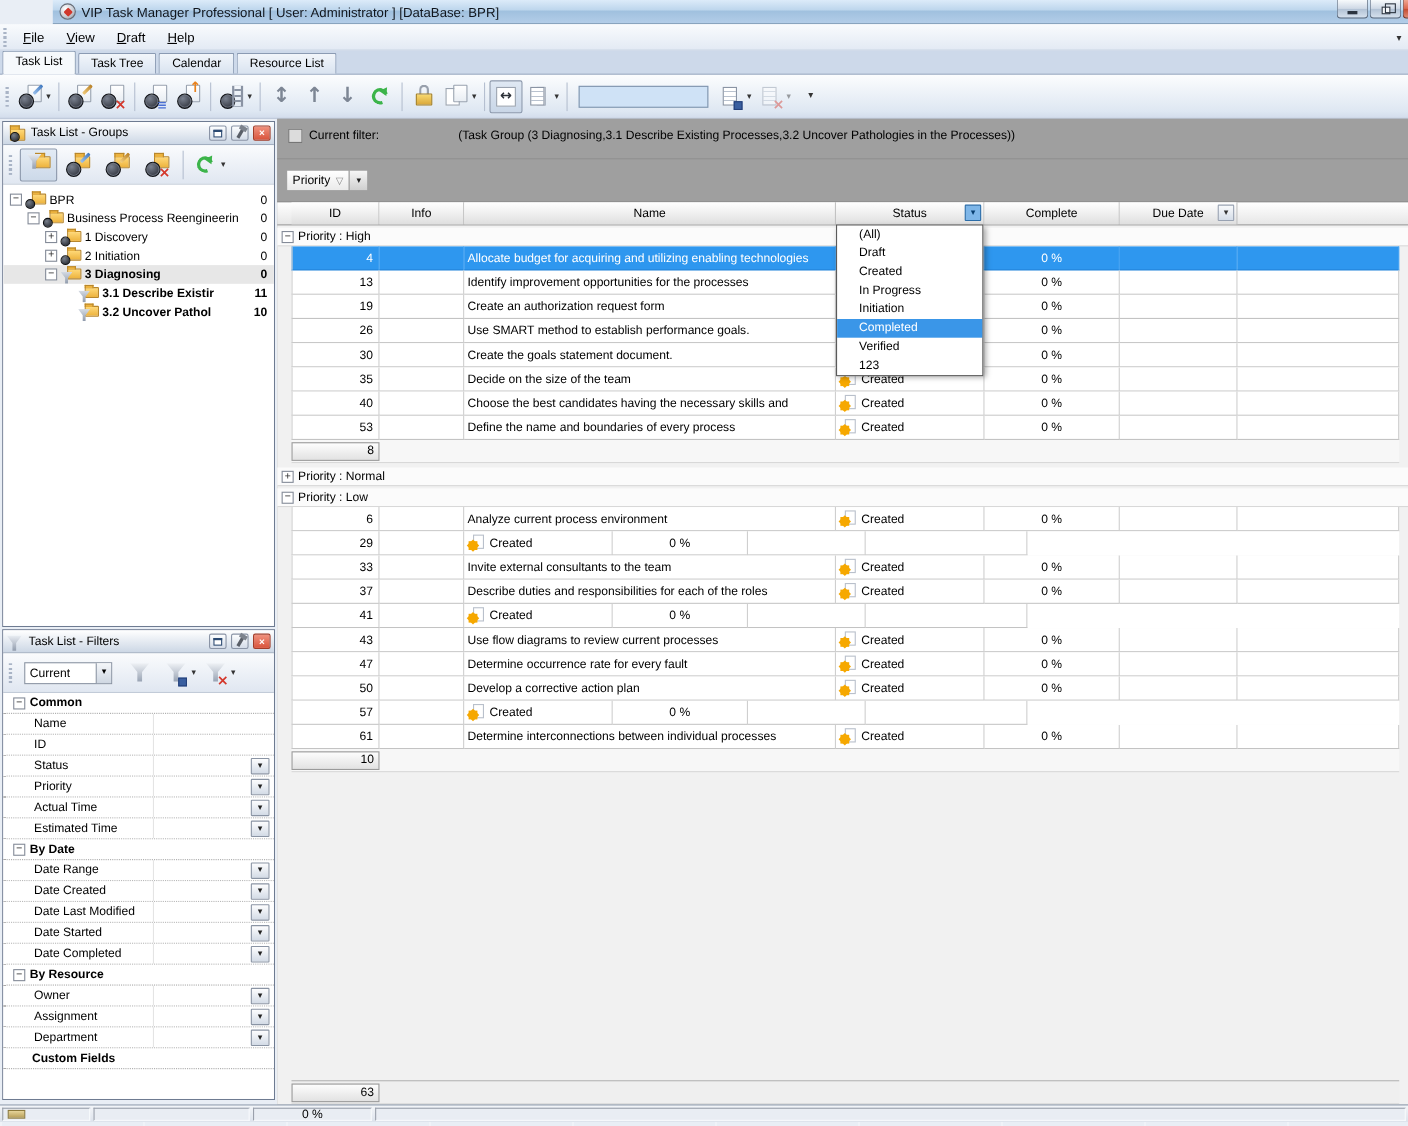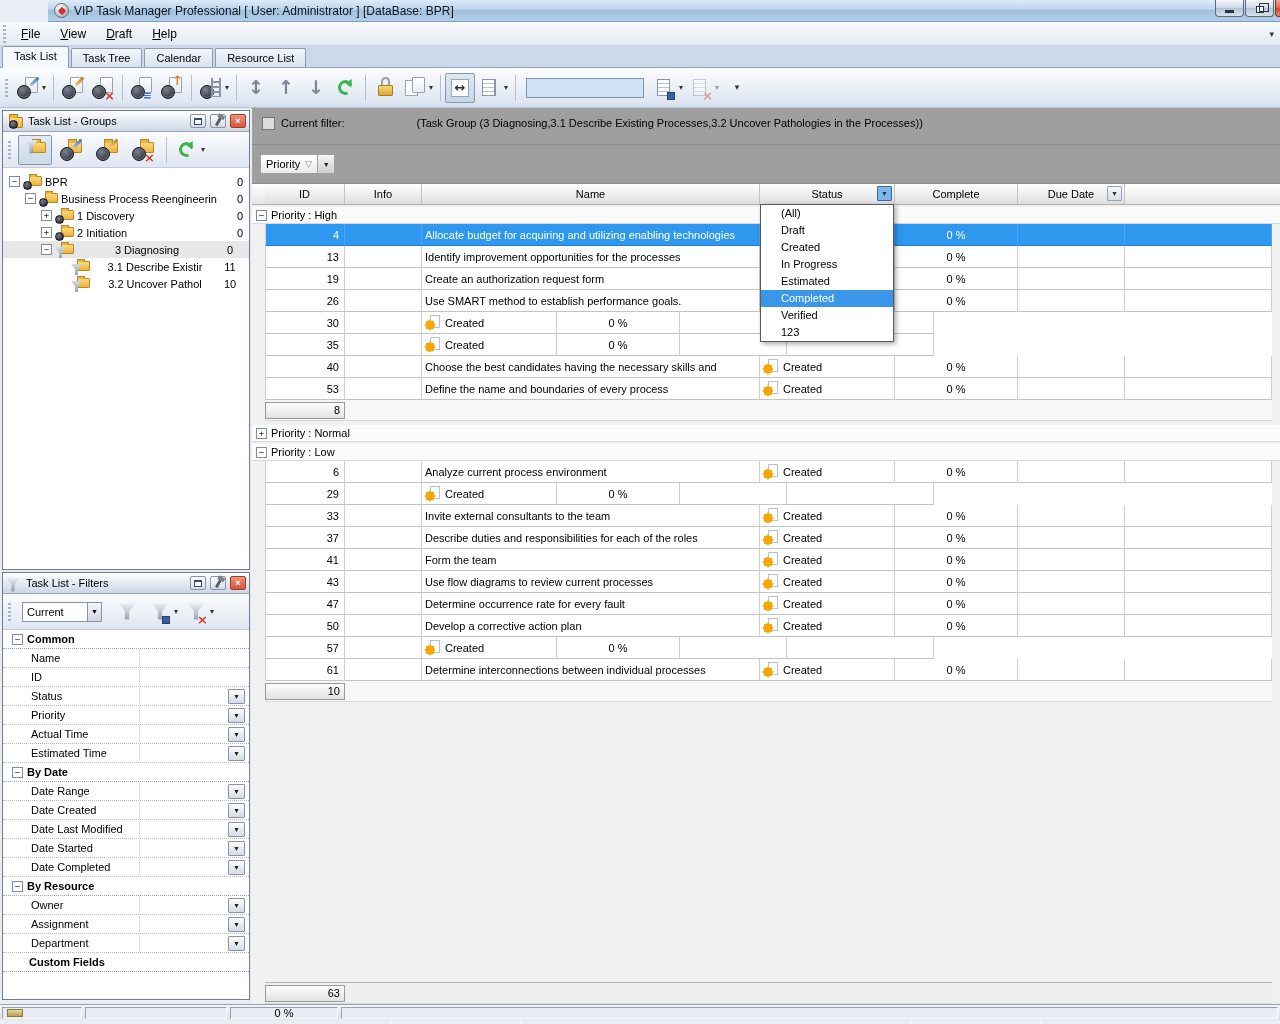--- a/index.html
+++ b/index.html
@@ -104,21 +104,21 @@
   .tindent{flex:none;}
   .ti{position:relative;width:19px;height:15px;flex:none;margin-left:3px;}
   .ti .fold{position:absolute;right:0;top:2px;width:13px;height:10px;background:linear-gradient(#ffd978,#edb33e);border:1px solid #b8872c;border-radius:1px;}
   .ti .fold::before{content:"";position:absolute;left:-1px;top:-3px;width:6px;height:2px;background:#edb33e;border:1px solid #b8872c;border-bottom:none;}
   .ti .clkm{position:absolute;left:0;bottom:-1px;width:9px;height:9px;border-radius:50%;border:1px solid #0e1013;
     background:radial-gradient(circle at 35% 30%,#777e8a,#1e2128);}
   .ti .funm{position:absolute;left:0;bottom:-1px;width:11px;height:11px;background:linear-gradient(#d6dce4,#8f9aab);
     clip-path:polygon(0 0,100% 0,62% 50%,62% 100%,38% 100%,38% 50%);}
   .tlabel{margin-left:3px;flex:1;overflow:hidden;}
   .tcount{width:26px;text-align:right;flex:none;}
-  .b{font-weight:normal;text-align:center;}
+  .b{font-weight:bold;}
   
   .fgrid{flex:1;background:#fff;overflow:hidden;}
   .fsec{height:19px;display:flex;align-items:center;gap:4px;padding-left:9px;border-bottom:1px dotted #a8a8a8;font-weight:bold;}
   .fsec.noexp{padding-left:26px;}
   .frow{height:19px;display:flex;align-items:center;padding-left:28px;border-bottom:1px dotted #b8b8b8;}
   .flabel{width:108px;flex:none;}
   .fvalue{flex:1;align-self:stretch;border-left:1px solid #e4e4e4;}
   .dd-btn{width:17px;height:15px;flex:none;margin-right:4px;border:1px solid #8a94a4;border-radius:1px;
     background:linear-gradient(#fdfdfe,#d3dbe6);display:flex;align-items:center;justify-content:center;}
   .dd-btn span{font-size:7px;color:#222;}
@@ -712,34 +712,36 @@
             </span>
             <span>Created</span>
           </span>
           <span class="td c" style="width: 123px;">0 %</span>
           <span class="td" style="width: 107px;"></span>
           <span class="td" style="width: 147px;"></span>
         </div>
         <div class="tr">
           <span class="td r" style="width: 80px;">30</span>
           <span class="td" style="width: 77px;"></span>
+          <span class="td" style="width: 338px;">Create the goals statement document.</span>
           <span class="td" style="width: 135px;">
             <span class="st-ic">
               <span class="spg"></span>
               <span class="star"></span>
             </span>
             <span>Created</span>
           </span>
           <span class="td c" style="width: 123px;">0 %</span>
           <span class="td" style="width: 107px;"></span>
           <span class="td" style="width: 147px;"></span>
         </div>
         <div class="tr">
           <span class="td r" style="width: 80px;">35</span>
           <span class="td" style="width: 77px;"></span>
+          <span class="td" style="width: 338px;">Decide on the size of the team</span>
           <span class="td" style="width: 135px;">
             <span class="st-ic">
               <span class="spg"></span>
               <span class="star"></span>
             </span>
             <span>Created</span>
           </span>
           <span class="td c" style="width: 123px;">0 %</span>
           <span class="td" style="width: 107px;"></span>
           <span class="td" style="width: 147px;"></span>
@@ -840,21 +842,20 @@
             </span>
             <span>Created</span>
           </span>
           <span class="td c" style="width: 123px;">0 %</span>
           <span class="td" style="width: 107px;"></span>
           <span class="td" style="width: 147px;"></span>
         </div>
         <div class="tr">
           <span class="td r" style="width: 80px;">41</span>
           <span class="td" style="width: 77px;"></span>
-          <span class="td" style="width: 338px;">Form the team</span>
           <span class="td" style="width: 135px;">
             <span class="st-ic">
               <span class="spg"></span>
               <span class="star"></span>
             </span>
             <span>Created</span>
           </span>
           <span class="td c" style="width: 123px;">0 %</span>
           <span class="td" style="width: 107px;"></span>
           <span class="td" style="width: 147px;"></span>
@@ -941,21 +942,21 @@
           <span class="fbox">63</span>
         </div>
       </div>
   </div>
 
   <div class="dropdown" id="status-dropdown">
       <div class="dd-item">(All)</div>
       <div class="dd-item">Draft</div>
       <div class="dd-item">Created</div>
       <div class="dd-item">In Progress</div>
-      <div class="dd-item">Estimated</div>
+      <div class="dd-item">Initiation</div>
       <div class="dd-item sel">Completed</div>
       <div class="dd-item">Verified</div>
       <div class="dd-item">123</div>
     </div>
 
   <div class="statusbar">
     <span class="sb-seg" style="width:80px;justify-content:flex-start;">
         <span class="sb-ic"></span>
       </span>
     <span class="sb-seg" style="width:142px;"></span>

